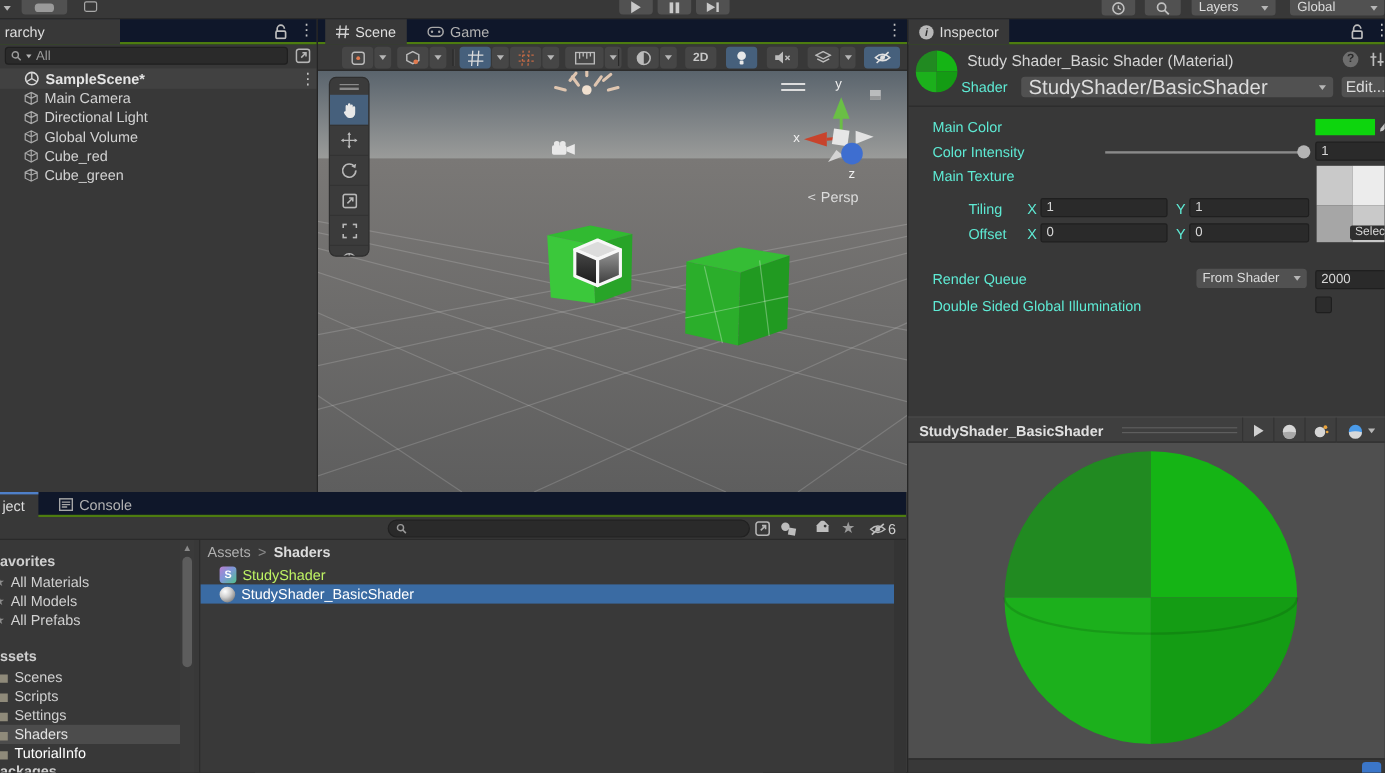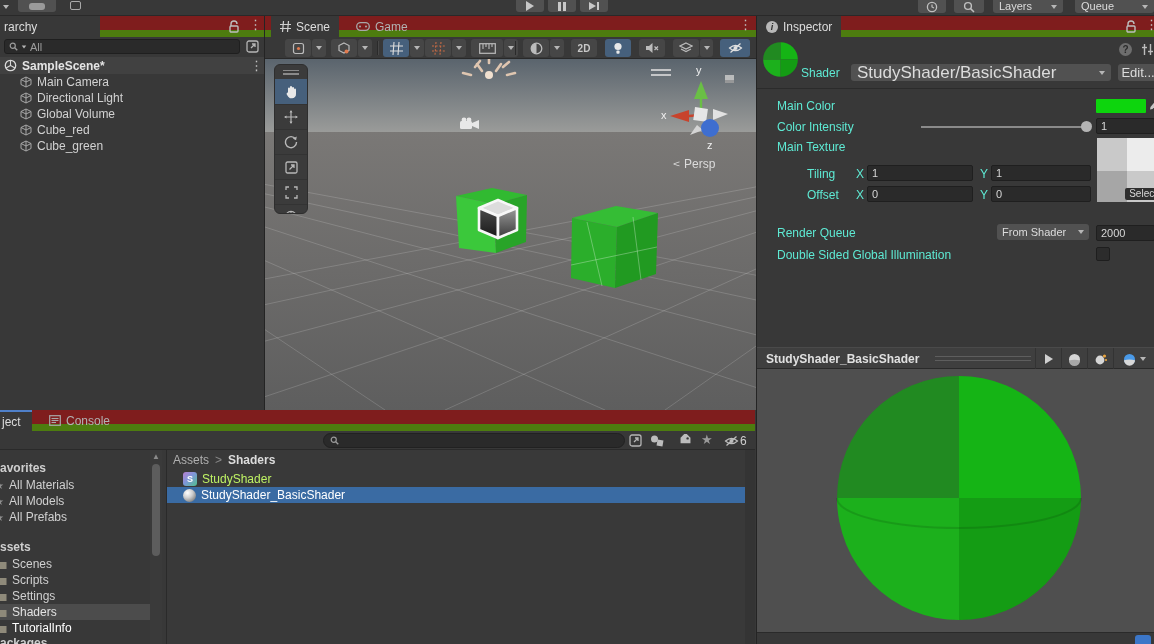--- a/index.html
+++ b/index.html
@@ -1,20 +1,20 @@
 <!DOCTYPE html>
 <html><head>
 <meta charset="utf-8">
 <style>
   *{margin:0;padding:0;box-sizing:border-box}
   html,body{background:#1e1e1e}
   #app{position:relative;width:1154px;height:644px;background:#383838;overflow:hidden;
        font-family:"Liberation Sans",sans-serif;font-size:12px;color:#c8c8c8;}
   .abs{position:absolute}
-  .tabstrip{position:absolute;background:#7f1d1d;border-bottom:7px solid #4d7c0f}
+  .tabstrip{position:absolute;background:#0f172a;border-bottom:2px solid #4d7c0f}
   .tab{position:absolute;top:0;height:21px;display:flex;align-items:center;gap:5px;padding:0 9px;color:#b2b2b2;white-space:nowrap}
   .tab.active{background:#383838;color:#dddddd}
   .kebab{color:#c2c2c2;font-size:13px;line-height:10px;letter-spacing:0}
   .crt{display:inline-block;width:0;height:0;border-left:4px solid transparent;border-right:4px solid transparent;border-top:5px solid #b6b6b6}
   .crt.sm{border-left-width:3px;border-right-width:3px;border-top-width:4px}
   .field{position:absolute;background:#2a2a2a;border:1px solid #1f1f1f;border-radius:2px;color:#d6d6d6;
          font-size:11px;line-height:14px;padding:0 4px;height:16px;overflow:hidden;white-space:nowrap}
   .btn{position:absolute;background:#515151;border-radius:3px;display:flex;align-items:center;justify-content:center;color:#dcdcdc}
   .tbtn{position:absolute;top:2px;height:18px;background:#464646;border-radius:3px;display:flex;align-items:center;justify-content:center}
   .tbtn.on{background:#46607c}
@@ -62,21 +62,21 @@
       <svg width="12" height="12" viewBox="0 0 12 12" style="margin-top:7px">
           <circle cx="5" cy="5" r="3.4" fill="none" stroke="#c0c0c0" stroke-width="1.4"></circle>
           <line x1="7.6" y1="7.6" x2="11" y2="11" stroke="#c0c0c0" stroke-width="1.5"></line>
         </svg>
     </div>
     <div class="btn" style="left:993px;top:-5px;width:70px;height:18px;justify-content:space-between;padding:0 6px">
       <span style="font-size:11px;margin-top:4px">Layers</span>
       <span class="crt sm" style="margin-top:6px"></span>
     </div>
     <div class="btn" style="left:1075px;top:-5px;width:79px;height:18px;justify-content:space-between;padding:0 6px">
-      <span style="font-size:11px;margin-top:4px">Queue</span>
+      <span style="font-size:11px;margin-top:4px">Global</span>
       <span class="crt sm" style="margin-top:6px"></span>
     </div>
   </div>
 
   <div class="abs" style="left:0;top:16px;width:264px;height:394px;background:#383838">
     <div class="tabstrip" style="left:0;top:0;width:264px;height:21px">
       <div class="tab active" style="left:-28px;width:128px;padding-left:32px">
         <span>rarchy</span>
       </div>
       <svg class="abs" width="12" height="13" viewBox="0 0 12 13" style="left:228px;top:4px">
@@ -91,21 +91,21 @@
           <line x1="7.6" y1="7.6" x2="11" y2="11" stroke="#9a9a9a" stroke-width="1.8"></line>
         </svg>
       <span class="crt sm" style="transform:scale(.75)"></span>
       <span style="color:#9c9c9c">All</span>
     </div>
     <svg class="abs" width="13" height="13" viewBox="0 0 13 13" style="left:246px;top:24px">
         <rect x="1" y="1" width="11" height="11" rx="2" fill="none" stroke="#b5b5b5" stroke-width="1.3"></rect>
         <path d="M5 8 L9 4 M6 4 h3 v3" fill="none" stroke="#b5b5b5" stroke-width="1.3"></path>
       </svg>
 
-    <div class="row" style="left:0;top:41px;width:264px;height:17px;background:#414141;padding-left:4px">
+    <div class="row" style="left:0;top:41px;width:264px;height:17px;background:#414141;padding-left:20px">
       <svg width="13" height="13" viewBox="0 0 14 14">
           <circle cx="7" cy="7" r="5.6" fill="none" stroke="#d8d8d8" stroke-width="1.4"></circle>
           <path d="M7 1.4 V7 L11.8 9.8 M7 7 L2.2 9.8" fill="none" stroke="#d8d8d8" stroke-width="1.2"></path>
         </svg>
       <span style="font-weight:bold;color:#e4e4e4">SampleScene*</span>
       <span class="kebab abs" style="left:250px;top:4px">⋮</span>
     </div>
 
     <div class="row" style="left:20px;top:58px;height:16px">
       <svg width="12" height="12" viewBox="0 0 12 12">
@@ -415,20 +415,21 @@
         </svg>
       <span class="kebab abs" style="left:388px;top:4px">⋮</span>
     </div>
 
     <svg class="abs" width="37" height="37" viewBox="-130 -130 260 260" style="left:5px;top:25px">
       <path d="M0 0 L-122 0 A122 122 0 0 1 0 -122 Z" fill="#218a21"></path>
       <path d="M0 0 L0 -122 A122 122 0 0 1 122 0 Z" fill="#15b415"></path>
       <path d="M0 0 L122 0 A122 122 0 0 1 0 122 Z" fill="#149c14"></path>
       <path d="M0 0 L0 122 A122 122 0 0 1 -122 0 Z" fill="#1cb01c"></path>
     </svg>
+    <span class="lbl" style="left:49px;top:27px;font-size:13px;color:#d4d4d4">Study Shader_Basic Shader (Material)</span>
     <span class="abs" style="left:362px;top:27px;width:13px;height:13px;border-radius:50%;background:#6e6e6e;color:#2a2a2a;font-size:10px;font-weight:bold;display:flex;align-items:center;justify-content:center">?</span>
     <svg class="abs" width="13" height="13" viewBox="0 0 13 13" style="left:384px;top:27px" stroke="#bdbdbd" stroke-width="1.4">
         <line x1="3.5" y1="1" x2="3.5" y2="12"></line>
         <line x1="9.5" y1="1" x2="9.5" y2="12"></line>
         <line x1="1" y1="4.5" x2="6" y2="4.5"></line>
         <line x1="7" y1="8.5" x2="12" y2="8.5"></line>
       </svg>
     <span class="lbl" style="left:44px;top:50px">Shader</span>
     <div class="btn" style="left:94px;top:48px;width:260px;height:17px;justify-content:space-between;padding:0 6px;border-radius:3px">
       <span style="font-size:17px">StudyShader/BasicShader</span>

